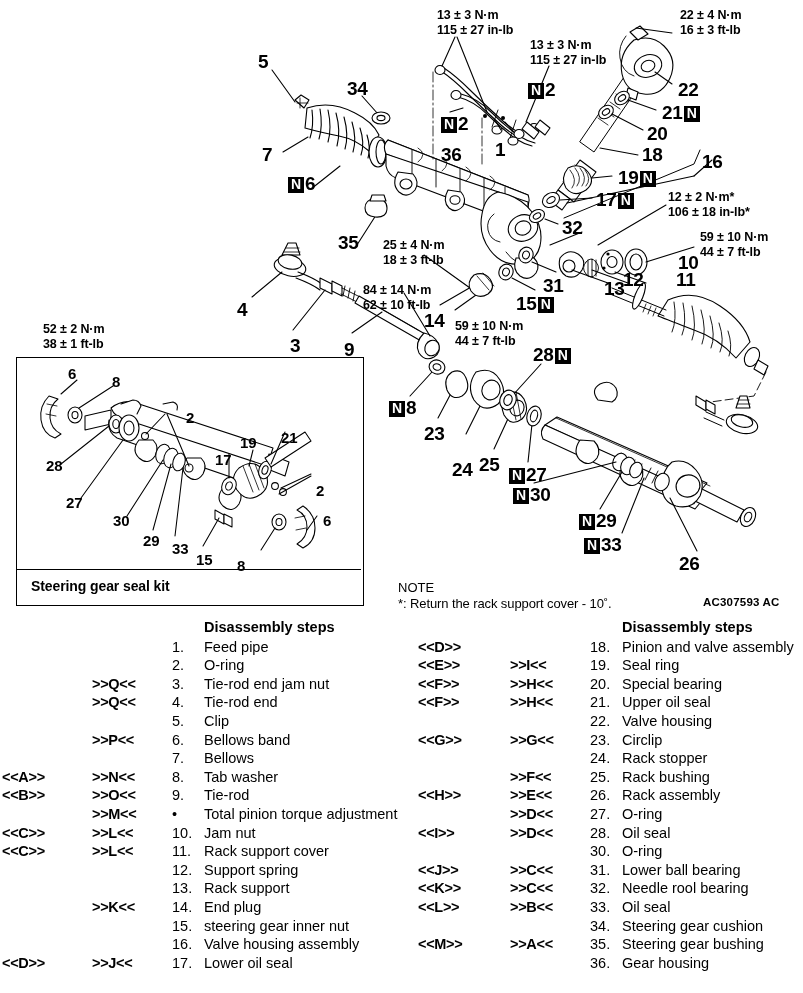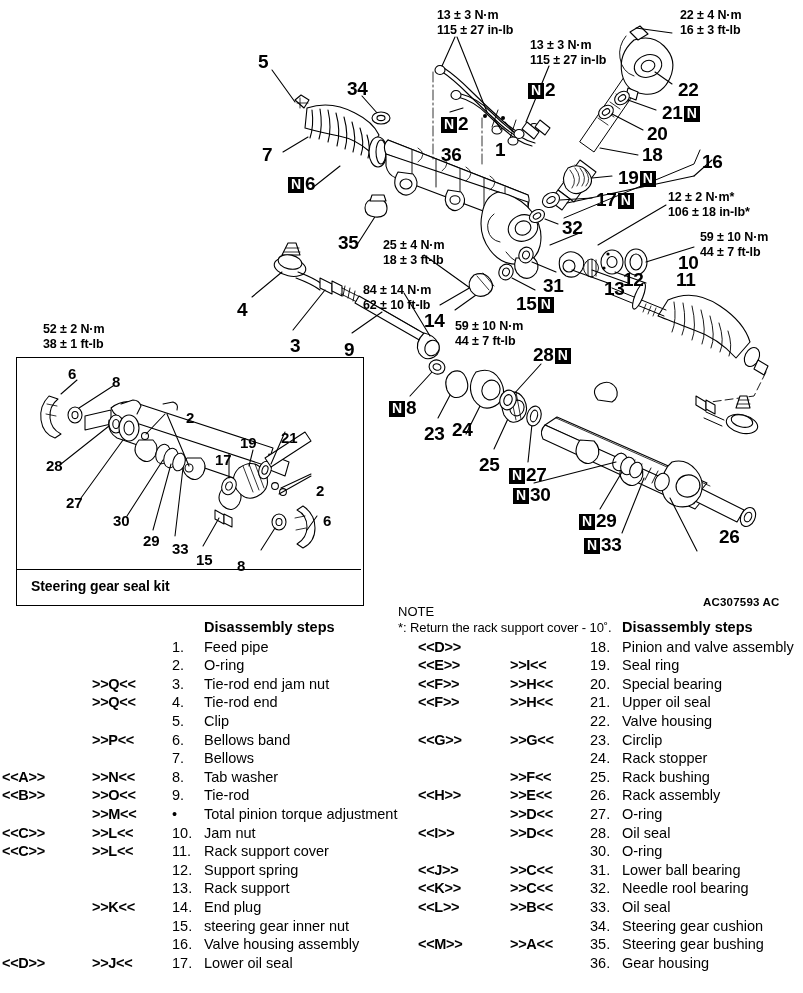--- a/index.html
+++ b/index.html
@@ -36,21 +36,21 @@
   }
   #sealkit-art{position:absolute;left:0;top:0;width:344px;height:212px;}
   #sealkit-divider{position:absolute;left:0;top:211px;width:344px;height:0;border-top:1.6px solid #000;}
   #sealkit-caption{
     position:absolute;left:14px;top:220px;font-weight:bold;font-size:14px;
     letter-spacing:-0.1px;white-space:nowrap;
   }
   .kc{position:absolute;font-weight:bold;font-size:15px;line-height:15px;white-space:nowrap;}
 
   
-  #note{position:absolute;left:398px;top:604px;font-size:13px;line-height:16px;white-space:nowrap;}
+  #note{position:absolute;left:398px;top:580px;font-size:13px;line-height:16px;white-space:nowrap;}
   #note .l2{letter-spacing:-0.1px;}
   #diagcode{position:absolute;left:703px;top:596px;font-weight:bold;font-size:11.5px;letter-spacing:0.2px;white-space:nowrap;}
 
   
   .legend{position:absolute;font-size:14.5px;line-height:18.6px;}
   #legend-left{left:0px;top:618px;width:400px;}
   #legend-right{left:398px;top:618px;width:405px;}
 
   .legend .hdr{font-weight:bold;white-space:nowrap;}
   .legend table{border-collapse:collapse;width:100%;}
@@ -472,27 +472,27 @@
       <div class="callout" style="left: 604px; top: 279px;"><span>13</span></div>
       <div class="callout" style="left: 543px; top: 276px;"><span>31</span></div>
       <div class="callout" style="left: 516px; top: 294px;"><span>15</span><span class="nbadge">N</span></div>
       <div class="callout" style="left: 424px; top: 311px;"><span>14</span></div>
       <div class="callout" style="left: 237px; top: 300px;"><span>4</span></div>
       <div class="callout" style="left: 290px; top: 336px;"><span>3</span></div>
       <div class="callout" style="left: 344px; top: 340px;"><span>9</span></div>
       <div class="callout" style="left: 533px; top: 345px;"><span>28</span><span class="nbadge">N</span></div>
       <div class="callout" style="left: 388px; top: 398px;"><span class="nbadge">N</span><span>8</span></div>
       <div class="callout" style="left: 424px; top: 424px;"><span>23</span></div>
-      <div class="callout" style="left: 452px; top: 420px; text-align: right;"><span>24</span></div>
+      <div class="callout" style="left: 452px; top: 460px; text-align: right;"><span>24</span></div>
       <div class="callout" style="left: 479px; top: 455px;"><span>25</span></div>
       <div class="callout" style="left: 508px; top: 465px;"><span class="nbadge">N</span><span>27</span></div>
       <div class="callout" style="left: 512px; top: 485px;"><span class="nbadge">N</span><span>30</span></div>
       <div class="callout" style="left: 578px; top: 511px;"><span class="nbadge">N</span><span>29</span></div>
       <div class="callout" style="left: 583px; top: 535px;"><span class="nbadge">N</span><span>33</span></div>
-      <div class="callout" style="left: 679px; top: 527px; margin-left: 40px;"><span>26</span></div>
+      <div class="callout" style="left: 679px; top: 554px;"><span>26</span></div>
     </div>
 
   <div id="sealkit">
     <svg id="sealkit-art" viewBox="0 0 344 212">
       <g fill="none" stroke="#000" stroke-width="1.05" stroke-linecap="round" stroke-linejoin="round">
 
         <path d="M32 38 q-10 10 -8 24 q2 14 14 18 l6 -4 q-10 -5 -11 -16 q-1 -12 8 -19 z" fill="#fff"></path>
         <path d="M30 46 l10 2" stroke-width="0.8"></path>
         <path d="M29 56 l10 2" stroke-width="0.8"></path>
 

